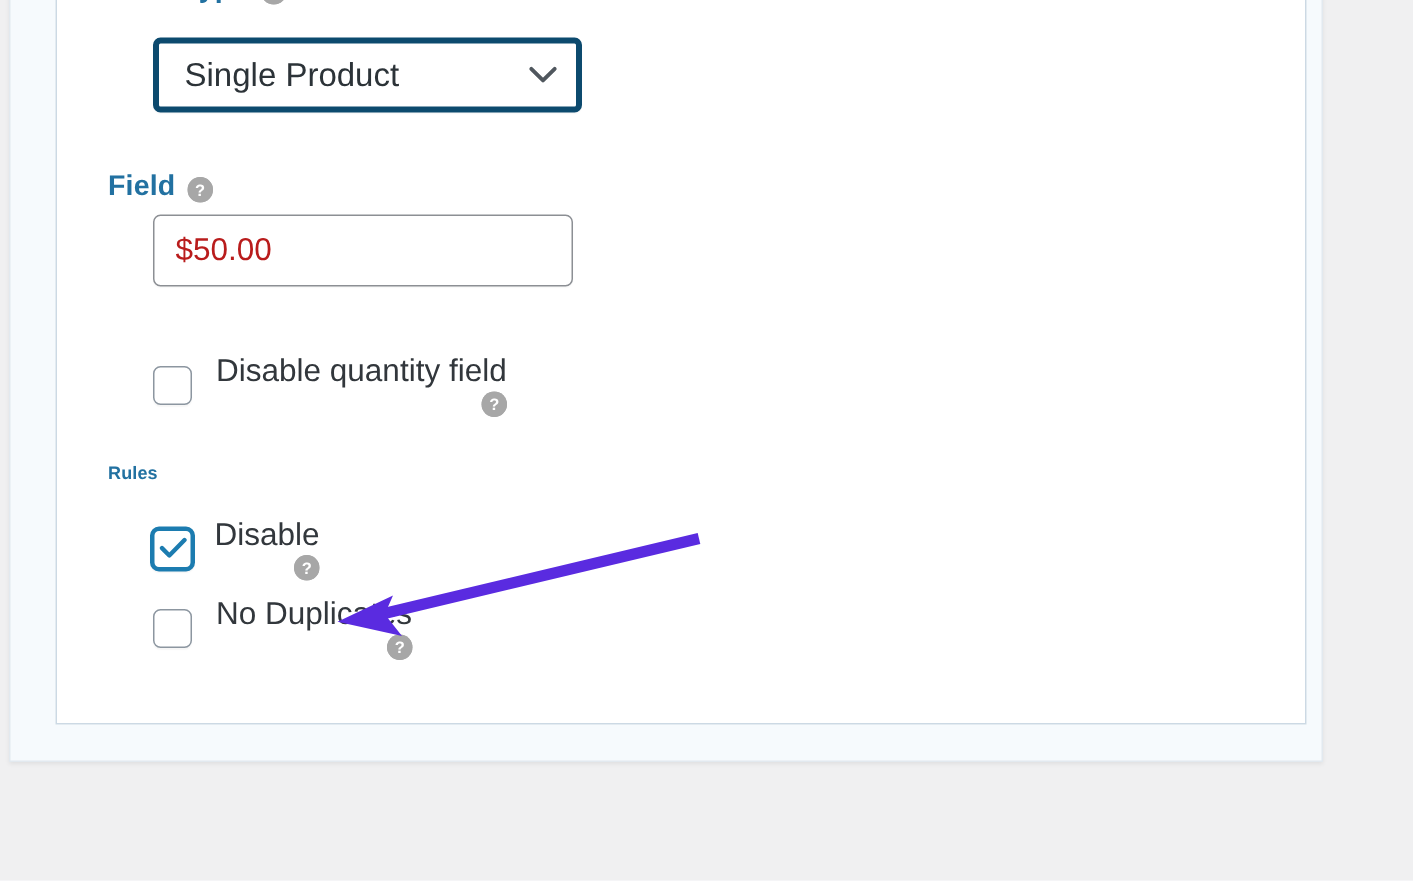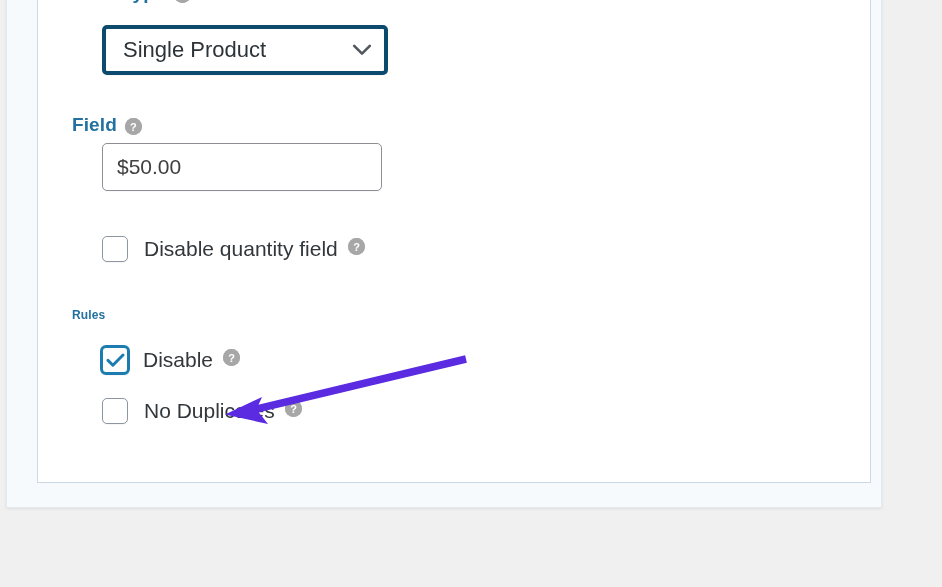--- a/index.html
+++ b/index.html
@@ -133,21 +133,21 @@
   
   .text-input {
     width: 280px;
     height: 48px;
     box-sizing: border-box;
     background: #ffffff;
     border: 1px solid #8c8f94;
     border-radius: 5px;
     padding: 0 14px;
     font-size: 21px;
-    color: #404040;
+    color: #b91c1c;
     font-family: "Liberation Sans", sans-serif;
     outline: none;
     box-shadow: 0 1px 1px rgba(0,0,0,0.03);
   }
 
   
   .check-row {
     display: flex;
     align-items: center;
     white-space: nowrap;
@@ -174,22 +174,23 @@
   }
   .checkbox .tick { display: none; }
   .checkbox.checked .tick { display: block; }
 
   .check-label {
     margin-left: 16px;
     font-size: 21px;
     color: #32373c;
     font-family: "Liberation Sans", sans-serif;
     display: flex;
-    align-items: flex-start;
+    align-items: flex-end;
     cursor: pointer;
+    flex-direction: column;
   }
   .check-label .help-icon { margin-left: 10px; }
 
   
   .annotation {
     position: absolute;
     left: 0;
     top: 0;
     width: 942px;
     height: 587px;

